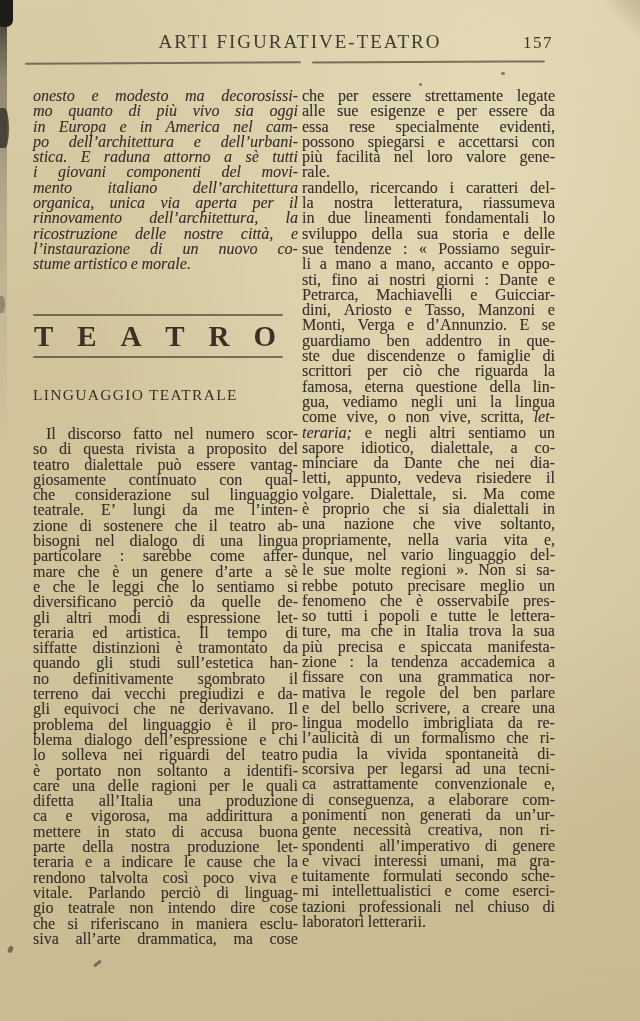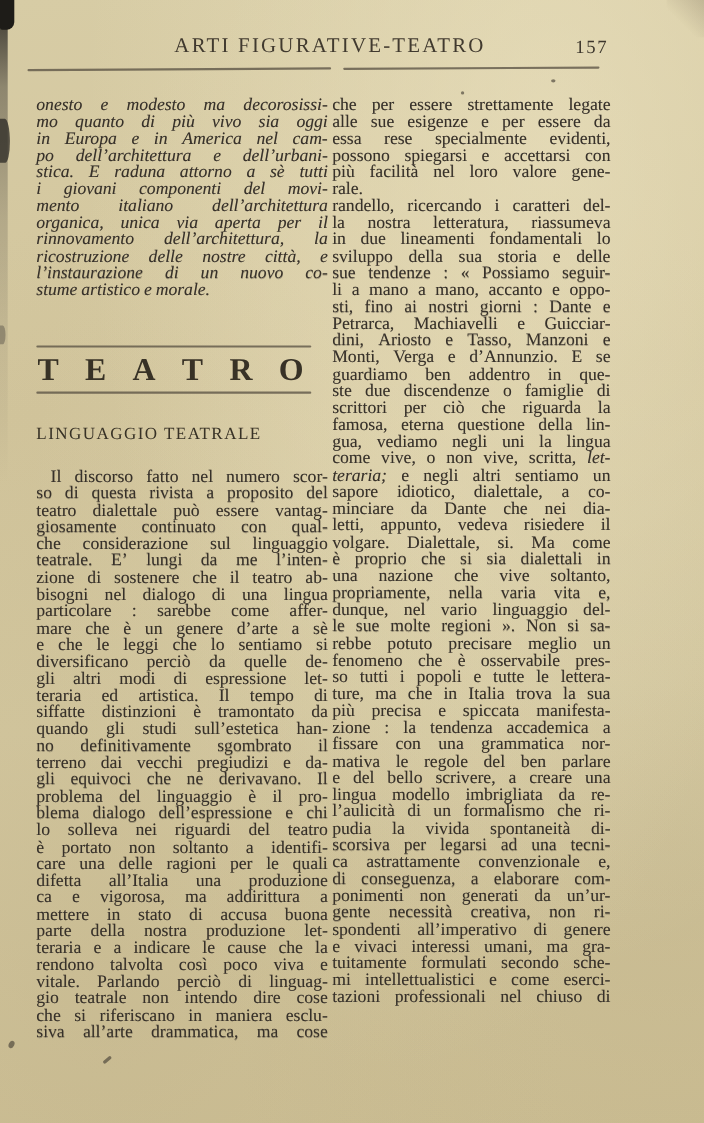--- a/index.html
+++ b/index.html
@@ -853,16 +853,20 @@
           <span>come</span>
           <span>eserci-</span>
         </div>
         <div class="tline">
           <span>tazioni</span>
           <span>professionali</span>
           <span>nel</span>
           <span>chiuso</span>
           <span>di</span>
         </div>
+        <div class="tline last">
+          <span>laboratori</span>
+          <span>letterarii.</span>
+        </div>
       </div>
     </div>
 
 </div>
 
 </body></html>

